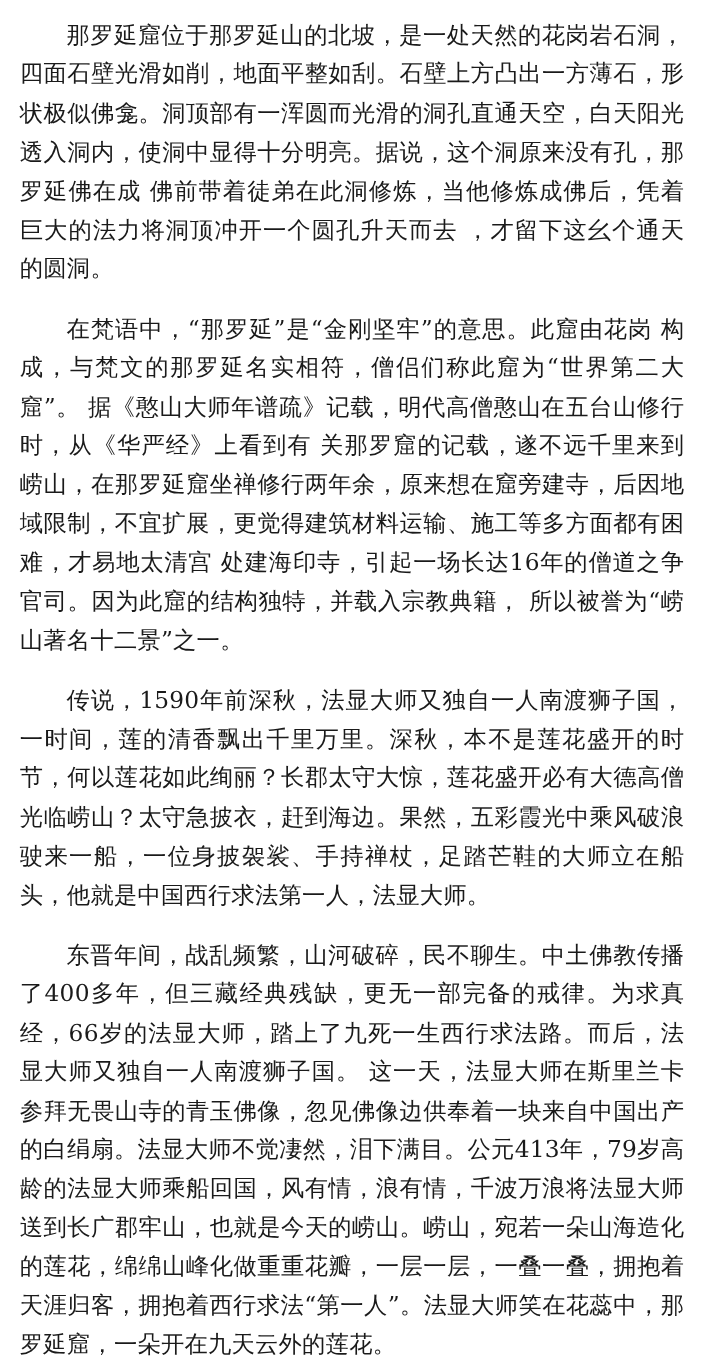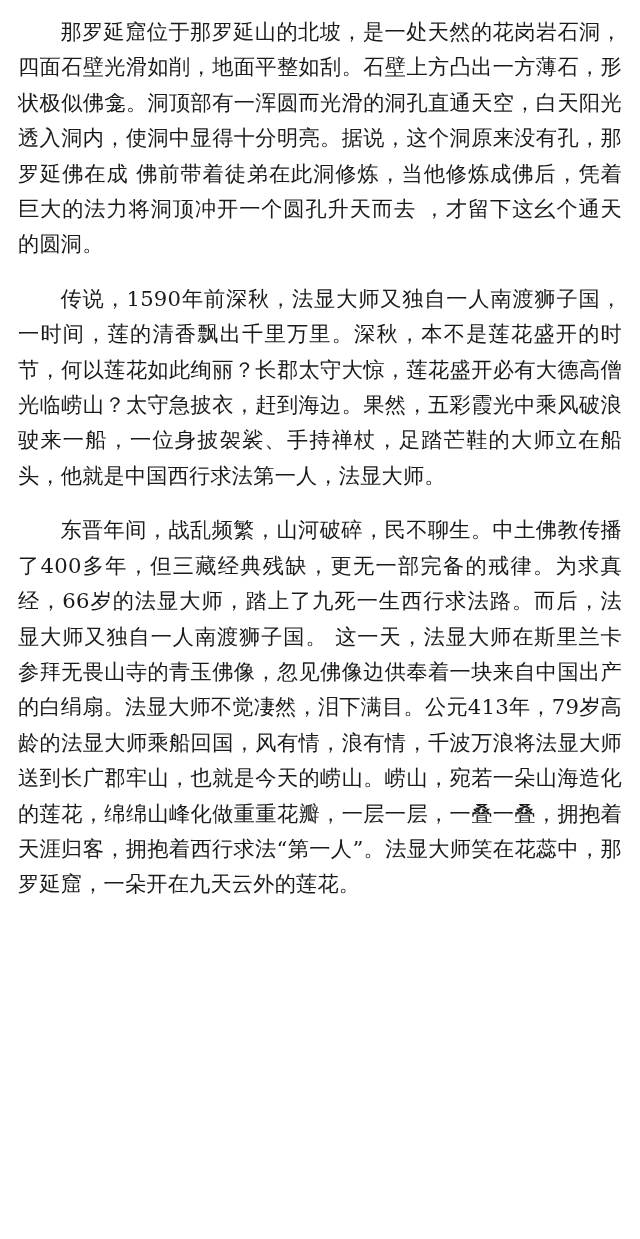--- a/index.html
+++ b/index.html
@@ -34,15 +34,16 @@
   }
   .para:last-child {
     margin-bottom: 0;
   }
 </style>
 </head>
 <body>
 
 <div id="document-page">
   <p class="para">那罗延窟位于那罗延山的北坡，是一处天然的花岗岩石洞，四面石壁光滑如削，地面平整如刮。石壁上方凸出一方薄石，形状极似佛龛。洞顶部有一浑圆而光滑的洞孔直通天空，白天阳光透入洞内，使洞中显得十分明亮。据说，这个洞原来没有孔，那罗延佛在成 佛前带着徒弟在此洞修炼，当他修炼成佛后，凭着巨大的法力将洞顶冲开一个圆孔升天而去 ，才留下这幺个通天的圆洞。</p>
+  <p class="para">在梵语中，“那罗延”是“金刚坚牢”的意思。此窟由花岗 构成，与梵文的那罗延名实相符，僧侣们称此窟为“世界第二大窟”。 据《憨山大师年谱疏》记载，明代高僧憨山在五台山修行时，从《华严经》上看到有 关那罗窟的记载，遂不远千里来到崂山，在那罗延窟坐禅修行两年余，原来想在窟旁建寺，后因地域限制，不宜扩展，更觉得建筑材料运输、施工等多方面都有困难，才易地太清宫 处建海印寺，引起一场长达16年的僧道之争官司。因为此窟的结构独特，并载入宗教典籍， 所以被誉为“崂山著名十二景”之一。</p>
   <p class="para">传说，1590年前深秋，法显大师又独自一人南渡狮子国，一时间，莲的清香飘出千里万里。深秋，本不是莲花盛开的时节，何以莲花如此绚丽？长郡太守大惊，莲花盛开必有大德高僧光临崂山？太守急披衣，赶到海边。果然，五彩霞光中乘风破浪驶来一船，一位身披袈裟、手持禅杖，足踏芒鞋的大师立在船头，他就是中国西行求法第一人，法显大师。</p>
   <p class="para">东晋年间，战乱频繁，山河破碎，民不聊生。中土佛教传播了400多年，但三藏经典残缺，更无一部完备的戒律。为求真经，66岁的法显大师，踏上了九死一生西行求法路。而后，法显大师又独自一人南渡狮子国。 这一天，法显大师在斯里兰卡参拜无畏山寺的青玉佛像，忽见佛像边供奉着一块来自中国出产的白绢扇。法显大师不觉凄然，泪下满目。公元413年，79岁高龄的法显大师乘船回国，风有情，浪有情，千波万浪将法显大师送到长广郡牢山，也就是今天的崂山。崂山，宛若一朵山海造化的莲花，绵绵山峰化做重重花瓣，一层一层，一叠一叠，拥抱着天涯归客，拥抱着西行求法“第一人”。法显大师笑在花蕊中，那罗延窟，一朵开在九天云外的莲花。</p>
 </div>
 
 </body></html>

